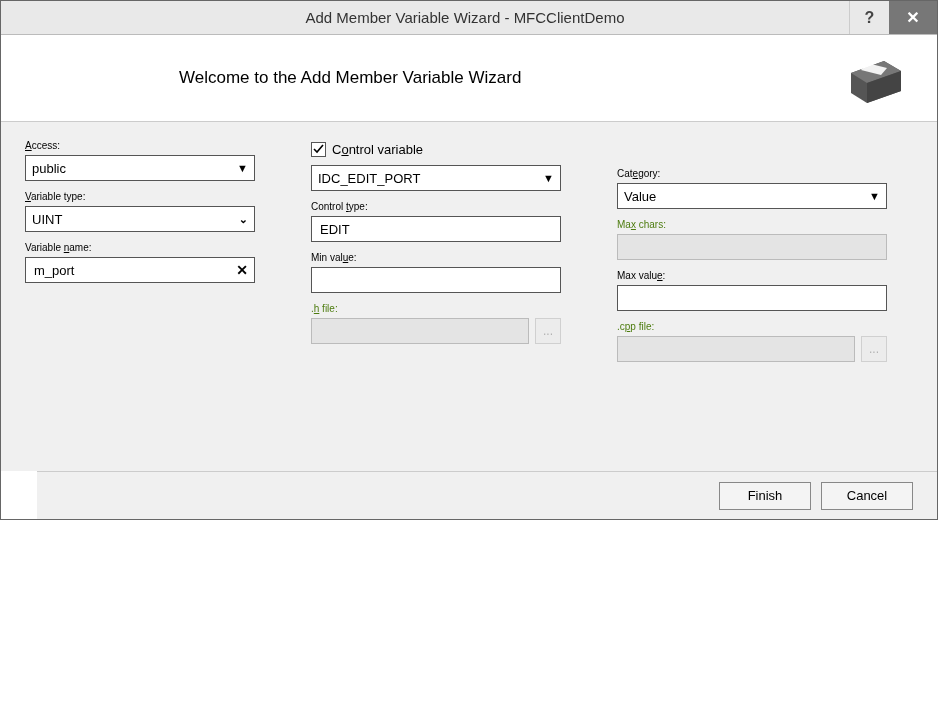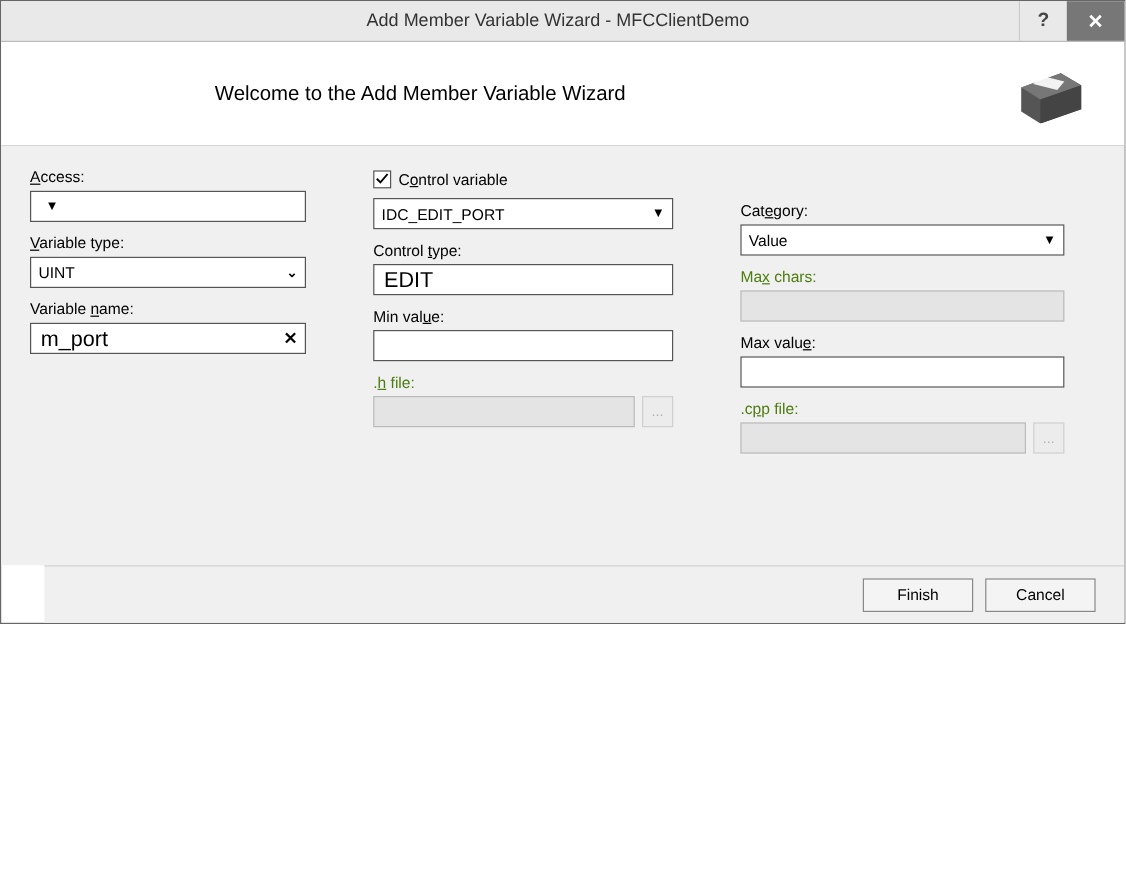--- a/index.html
+++ b/index.html
@@ -73,21 +73,21 @@
     display: flex;
     gap: 56px;
   }
   .col {
     display: flex; flex-direction: column;
   }
   .col1 { width: 230px; }
   .col2 { width: 250px; }
   .col3 { width: 270px; }
   label.field-label {
-    font-size: 13px;
+    font-size: 10px;
     margin-bottom: 4px;
     margin-top: 10px;
     color: #000;
   }
   label.field-label.disabled { color: #4d7c0f; }
   .u { text-decoration: underline; }
   .dropdown, .textinput {
     height: 26px;
     border: 1px solid #555;
     background: #fff;
@@ -98,21 +98,21 @@
   }
   .dropdown .dd-text { flex: 1; }
   .dropdown .chevron {
     font-size: 11px;
     font-weight: bold;
     margin-left: 6px;
   }
   .textinput input {
     border: none; outline: none;
     width: 100%; height: 100%;
-    font-size: 18px;
+    font-size: 13px;
     font-family: inherit;
     background: transparent;
   }
   .textinput.clearable .clear-x {
     font-size: 14px; font-weight: bold;
     padding-left: 6px;
     cursor: pointer;
   }
   .textinput.readonly { background: #fff; }
   .textinput.disabled {
@@ -198,20 +198,21 @@
       </svg>
     </div>
   </div>
 
   <div class="body">
     <div class="form-grid">
 
       <div class="col col1">
         <label class="field-label" style="margin-top:0"><span class="u">A</span><span>ccess:</span></label>
         <div class="dropdown">
+          <span class="dd-text">public</span>
           <span class="chevron">▼</span>
         </div>
 
         <label class="field-label"><span class="u">V</span><span>ariable type:</span></label>
         <div class="dropdown">
           <span class="dd-text">UINT</span>
           <span class="chevron">⌄</span>
         </div>
 
         <label class="field-label"><span>Variable </span><span class="u">n</span><span>ame:</span></label>

